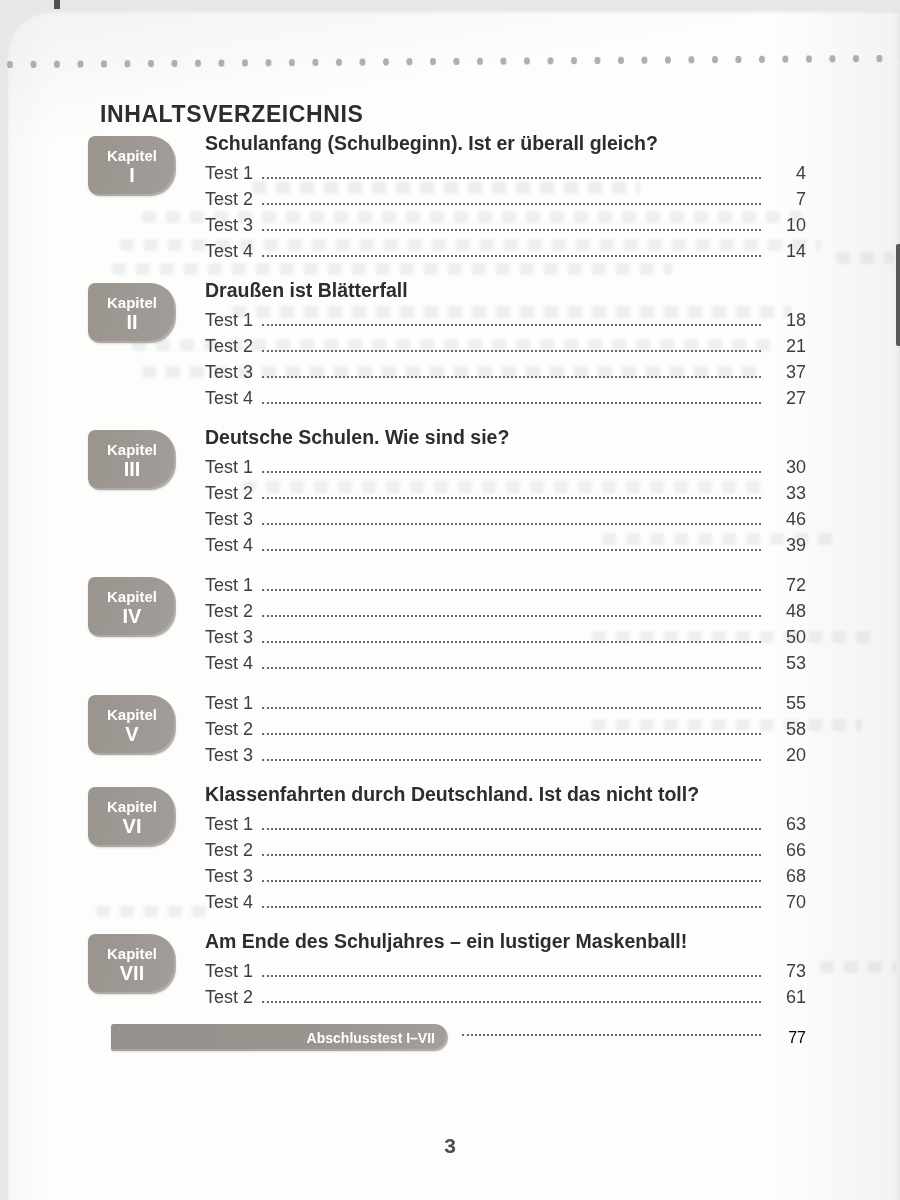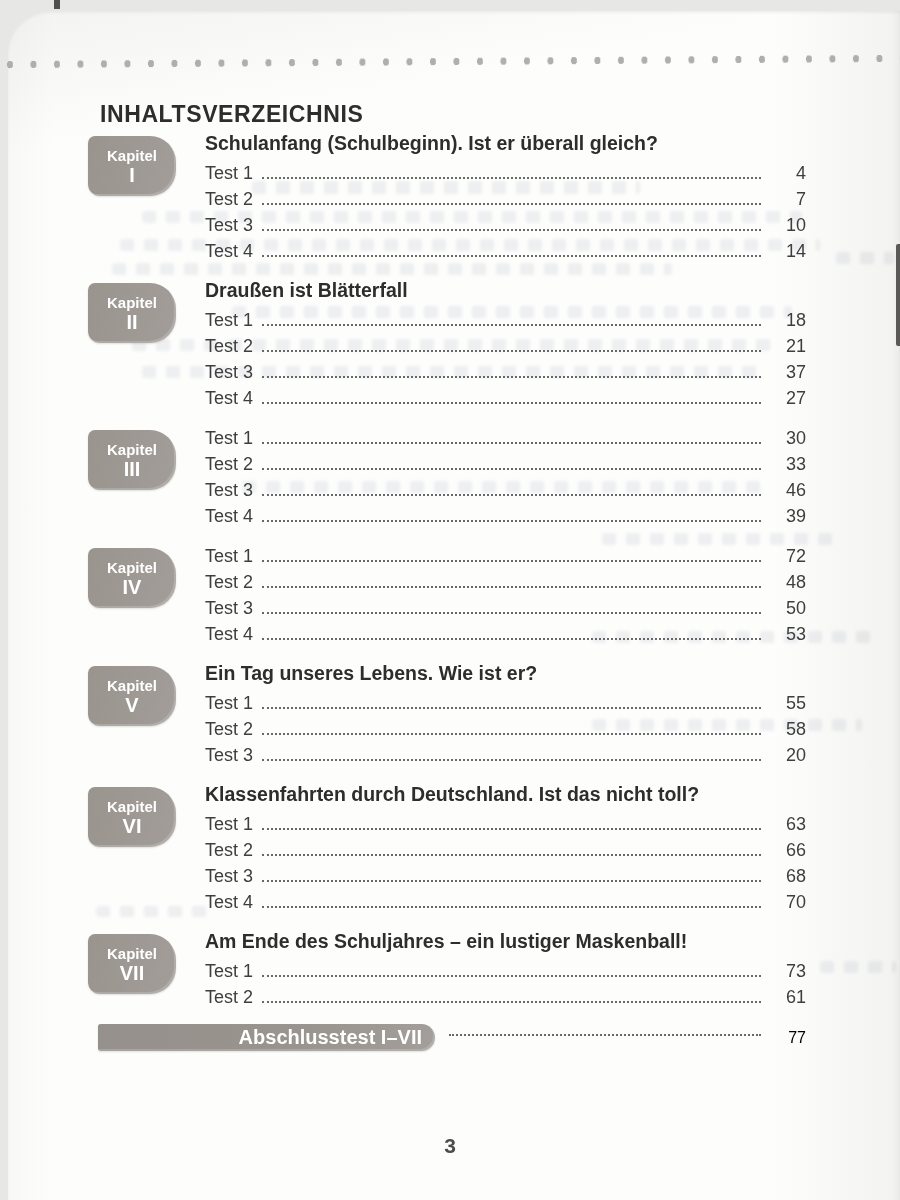--- a/index.html
+++ b/index.html
@@ -50,24 +50,24 @@
   .chapter-title{
     margin:0 0 5px 0;font-size:19.5px;font-weight:700;color:var(--title-ink);line-height:24px;
   }
   .test-row{display:flex;align-items:baseline;font-size:18px;color:var(--ink);line-height:26px;}
   .test-label{white-space:nowrap;}
   .leader{flex:1;border-bottom:2.6px dotted #4f4f4f;margin:0 9px 5px 9px;opacity:.85;}
   .page-num{flex:0 0 36px;text-align:right;}
   
   .final-row{display:flex;align-items:center;margin-top:6px;}
   .final-bar{
-    width:337px;height:27px;margin-left:10px;flex:0 0 337px;
+    width:337px;height:27px;margin-left:23px;flex:0 0 337px;
     background:linear-gradient(100deg,#95908b 0,var(--badge) 60%,#a39e99 100%);
     border-radius:3px 15px 15px 3px;
-    color:#fff;font-weight:700;font-size:20px;
+    color:#fff;font-weight:700;font-size:14px;
     display:flex;align-items:center;justify-content:flex-end;padding-right:13px;box-sizing:border-box;
     box-shadow:inset -2px -2px 0 rgba(255,255,255,.18), 0 1px 2px rgba(0,0,0,.12);
   }
   .final-row .leader{margin-left:14px;}
   .page-footer{
     position:absolute;left:0;top:1134px;width:900px;text-align:center;
     font-size:21px;font-weight:700;color:#4c4c4c;
   }
   
   .ghost{
@@ -181,20 +181,21 @@
   </section>
 
   <section class="chapter">
     <div class="badge-col">
       <div class="badge">
         <span class="badge-word">Kapitel</span>
         <span class="badge-numeral">III</span>
       </div>
     </div>
     <div class="chapter-body">
+      <h2 class="chapter-title">Deutsche Schulen. Wie sind sie?</h2>
       <div class="tests">
   <div class="test-row">
     <span class="test-label">Test 1</span>
     <span class="leader"></span>
     <span class="page-num">30</span>
   </div>
 
   <div class="test-row">
     <span class="test-label">Test 2</span>
     <span class="leader"></span>
@@ -254,21 +255,20 @@
   </section>
 
   <section class="chapter">
     <div class="badge-col">
       <div class="badge">
         <span class="badge-word">Kapitel</span>
         <span class="badge-numeral">V</span>
       </div>
     </div>
     <div class="chapter-body">
-      <h2 class="chapter-title">Ein Tag unseres Lebens. Wie ist er?</h2>
       <div class="tests">
   <div class="test-row">
     <span class="test-label">Test 1</span>
     <span class="leader"></span>
     <span class="page-num">55</span>
   </div>
 
   <div class="test-row">
     <span class="test-label">Test 2</span>
     <span class="leader"></span>

